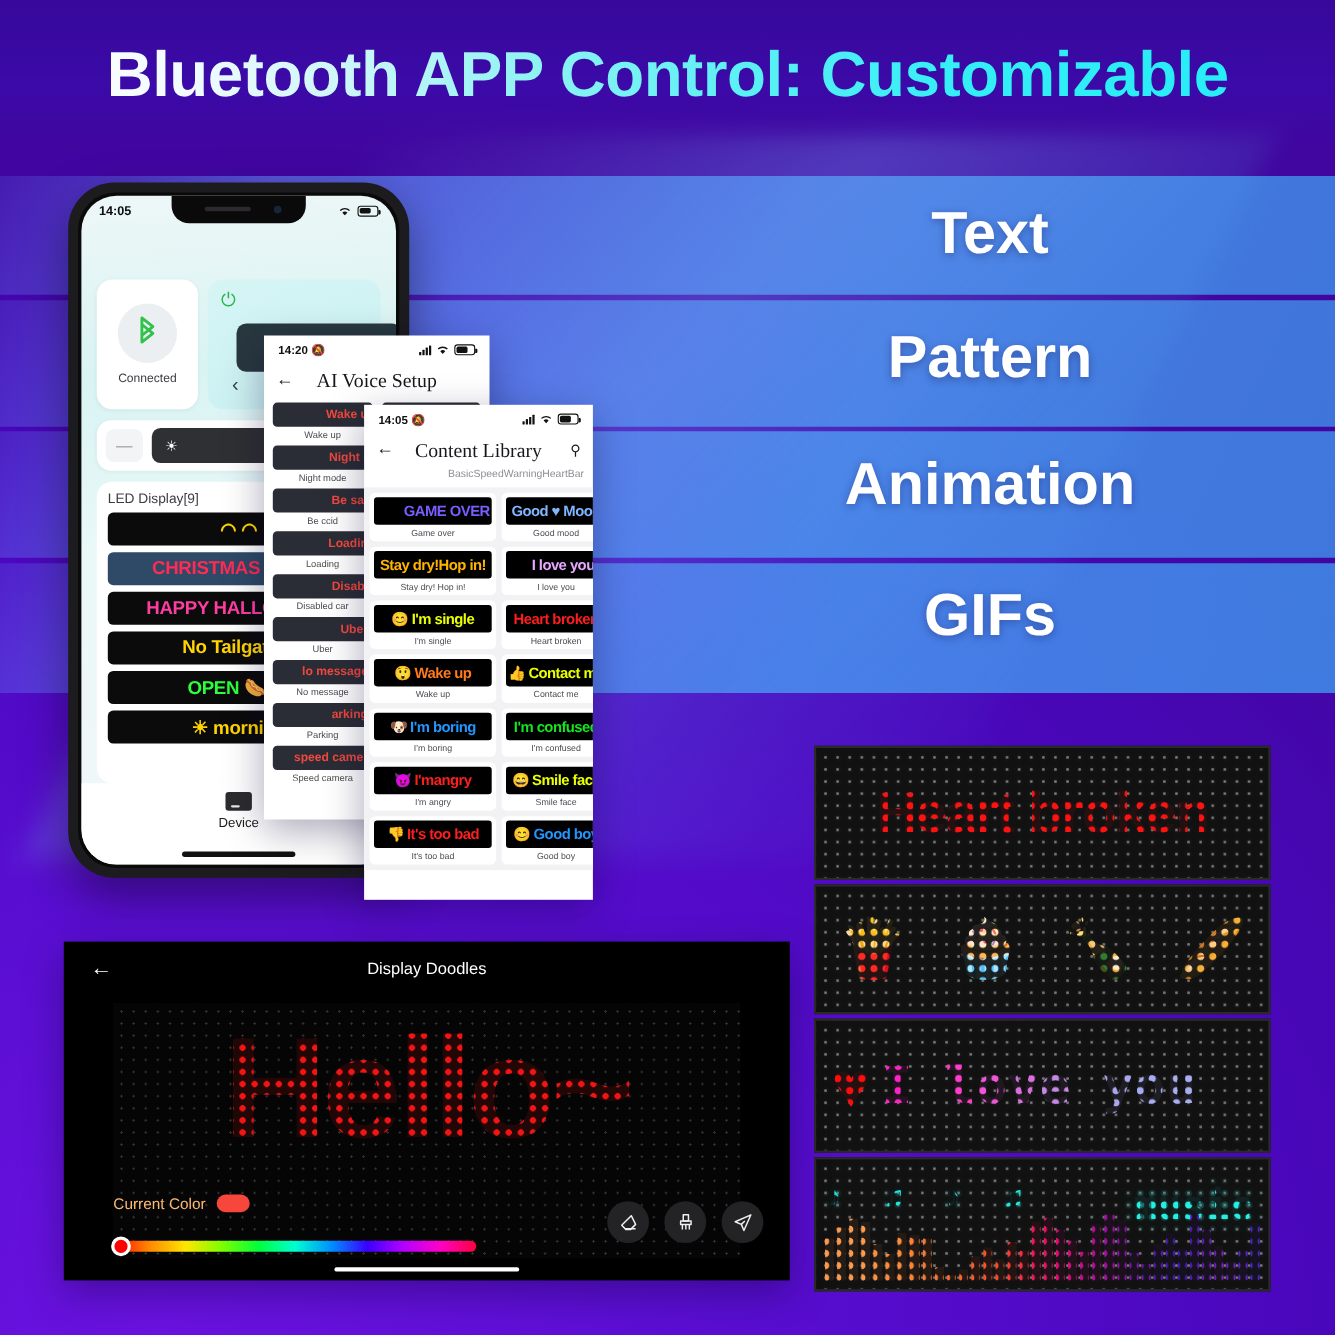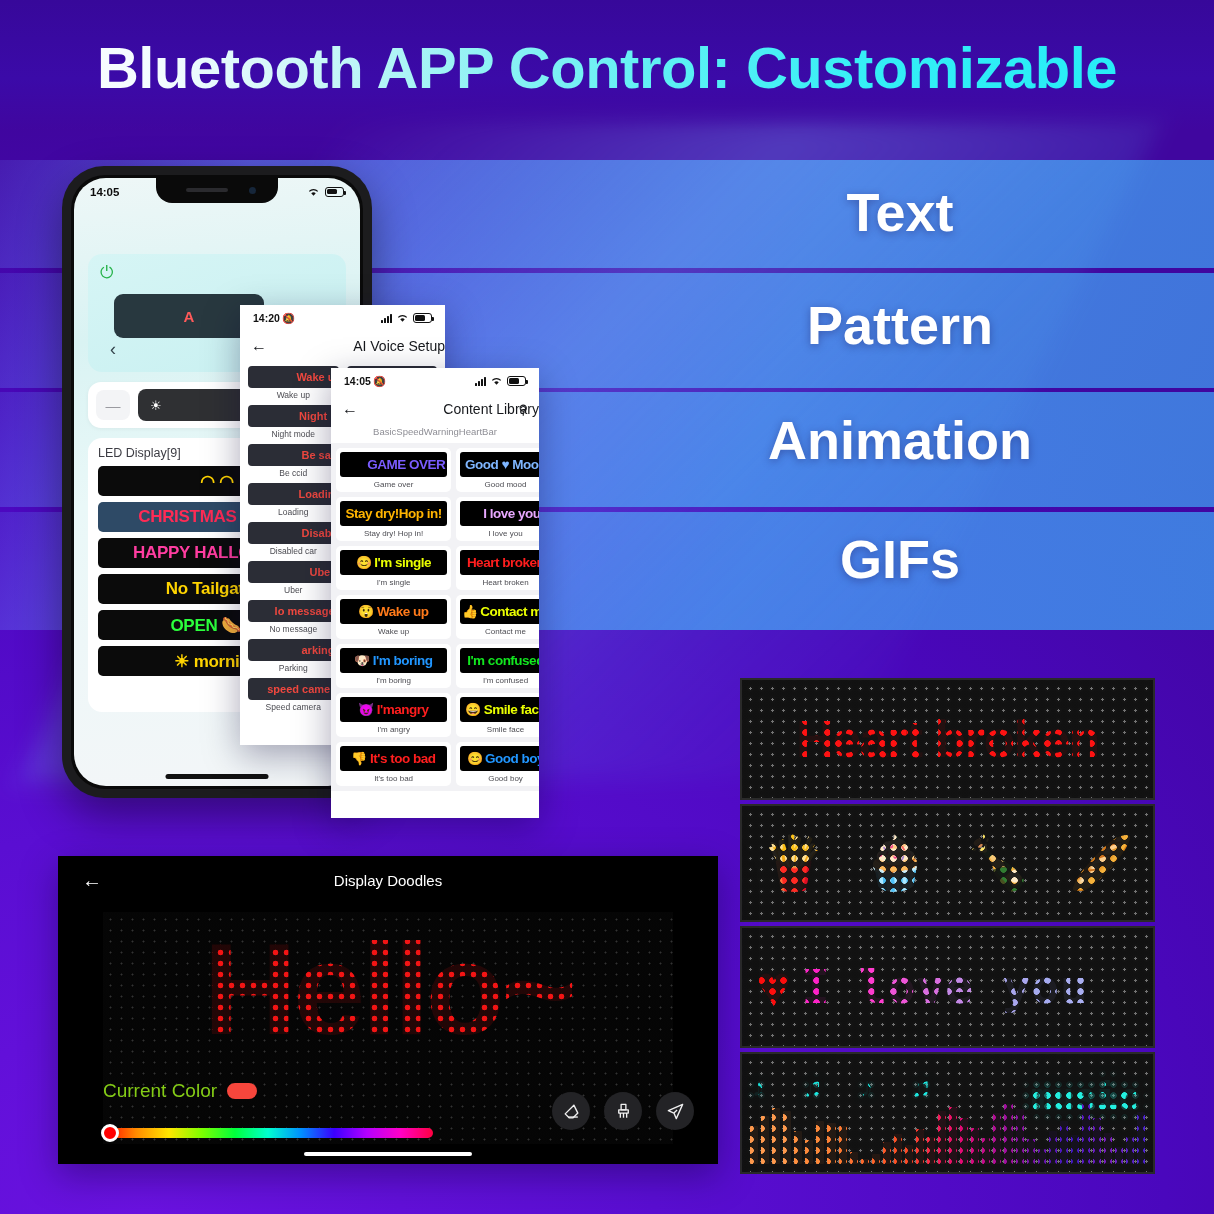--- a/index.html
+++ b/index.html
@@ -167,30 +167,30 @@
   #panel-lib   { z-index: 21; left: 331px; top: 368px; width: 208px; height: 450px; }
 
   .p-status { height:26px; display:flex; align-items:center; justify-content:space-between; padding: 0 13px; font-size:10.5px; font-weight:700; color:#111;}
   .p-status .sr { display:flex; align-items:center; gap:4px;}
   .sig { display:flex; align-items:flex-end; gap:1px; height:9px;}
   .sig i { width:2px; background:#111; display:block; border-radius:.5px;}
   .sig i:nth-child(1){height:3px;} .sig i:nth-child(2){height:5px;} .sig i:nth-child(3){height:7px;} .sig i:nth-child(4){height:9px;}
 
   .p-nav { height: 30px; display:flex; align-items:center; padding: 0 11px; gap:8px; position:relative;}
   .p-nav .bk { font-size: 16px; color:#16181c; line-height:1;}
-  .p-nav .ttl { position:absolute; left:0; right:0; text-align:right; font-size: 14px; color:#16181c; pointer-events:none;}
+  .p-nav .ttl { position:absolute; left:0; right:0; text-align:center; font-size: 18px; color:#16181c; pointer-events:none;font-family:Liberation Serif, serif;}
   .p-nav .sr-ic { margin-left:auto; font-size: 13px; color:#16181c;}
 
   .voice-grid { padding: 5px 8px; display:grid; grid-template-columns: 1fr 1fr; gap: 5px 8px;}
   .voice-cell { text-align:center; }
   .voice-chip { height: 22px; background:#2b2d36; border-radius:4px; display:flex; align-items:center; justify-content:flex-end;
                 padding-right:4px; color:#f0483f; font-weight:700; font-size:11px; overflow:hidden; white-space:nowrap;}
   .voice-cap { font-size:8.5px; color:#4c4c52; margin-top:2px; white-space:nowrap; overflow:hidden;}
 
-  .lib-tabs { display:flex; gap:0; padding: 2px 8px 6px; justify-content:center;}
+  .lib-tabs { display:flex; gap:0; padding: 2px 8px 6px; justify-content:flex-end;}
   .lib-tabs span { font-size:9.5px; color:#8e8e95; }
   .lib-body { background:#f2f2f5; padding: 5px; display:grid; grid-template-columns: 1fr 1fr; gap: 5px; }
   .lib-cell { background:#fff; border-radius:5px; padding: 4px 4px 3px; text-align:center;}
   .lib-led { height: 25px; background:#000; border-radius:3px; display:flex; align-items:center; justify-content:center; gap:2px; overflow:hidden; padding: 0 2px;}
   .lib-led .t { font-weight:800; font-size:13.5px; letter-spacing:-0.5px; white-space:nowrap;}
   .lib-cap { font-size:8px; color:#4c4c52; margin-top:3px; white-space:nowrap; overflow:hidden;}
 
   
   #doodle {
     position:absolute; z-index: 15; left: 58px; top: 856px; width: 660px; height: 308px;
@@ -214,21 +214,21 @@
     color: #f41414;
     letter-spacing: -4px;
   }
   .canvas .dotmask {
     position:absolute; inset:0;
     background-image: radial-gradient(circle, rgba(0,0,0,0) 2.6px, rgba(5,5,5,.88) 3.1px);
     background-size: 11px 11px; background-position: 2px 2px;
     pointer-events:none;
   }
   .cc-row { position:absolute; left: 45px; bottom: 62px; display:flex; align-items:center; gap: 10px;}
-  .cc-row .lbl { color:#84cc16; font-size: 19px;}
+  .cc-row .lbl { color:#fdba74; font-size: 14px;}
   .cc-swatch { width: 30px; height: 16px; border-radius: 8px; background:#f7463c;}
   .hue { position:absolute; left: 45px; bottom: 26px; width: 330px; height: 10px; border-radius:5px;
          background: linear-gradient(90deg,#ff0000,#ff8a00,#ffe600,#7cff00,#00ff3c,#00ffd0,#0090ff,#3a00ff,#b400ff,#ff00c8,#ff0040);}
   .hue .knob { position:absolute; left: -2px; top:-4px; width:18px;height:18px;border-radius:50%;background:#f00;border:3px solid #fff;}
   .d-tools { position:absolute; right: 24px; bottom: 34px; display:flex; gap: 14px;}
   .d-tool { width: 38px; height: 38px; border-radius:50%; background:#232326; display:flex; align-items:center; justify-content:center;}
   #doodle .hbar { position:absolute; left:50%; transform:translateX(-50%); bottom: 8px; width: 168px; height: 4px; background:#fff; border-radius:2px;}
 
   
   .rled {
@@ -303,20 +303,28 @@
             <path d="M2.8 5.2a7.6 7.6 0 0 1 10.4 0" stroke="#111" stroke-width="1.5" fill="none"></path>
           </svg>
           <span class="batt">
               <i></i>
             </span>
         </span>
       </div>
 
 
       <div class="cards">
+        <div class="card-bt">
+          <span class="bt-circle">
+            <svg width="26" height="32" viewBox="0 0 26 32">
+              <path d="M8 8l10 8-10 8V2l10 8-10 8" stroke="#2fc24d" stroke-width="2.6" fill="none" stroke-linejoin="round"></path>
+            </svg>
+          </span>
+          <span class="lbl">Connected</span>
+        </div>
         <div class="card-pw">
           <div class="pw-icon">⏻</div>
           <div class="pw-tile">A</div>
           <div class="pw-back">‹</div>
         </div>
       </div>
 
       <div class="bright">
         <span class="minus">—</span>
         <span class="bar">☀</span>
@@ -339,20 +347,26 @@
             </div>
             <div class="led-item" style="background: rgb(11, 11, 11);">
               <span class="ledtxt" style="color: rgb(43, 255, 60);">OPEN 🌭☕</span>
             </div>
             <div class="led-item" style="background: rgb(11, 11, 11);">
               <span class="ledtxt" style="color: rgb(255, 212, 0);">☀ morning</span>
             </div>
           </div>
       </div>
 
+      <div class="tabbar">
+        <div class="tab-item">
+          <span class="tico"></span>
+          <span class="tlbl">Device</span>
+        </div>
+      </div>
       <div class="home-ind"></div>
 
     </div>
   </div>
 </div>
 
 <div class="panel" id="panel-voice">
   <div class="p-status">
     <span>
       <span>14:20</span> <span>🔕</span>

